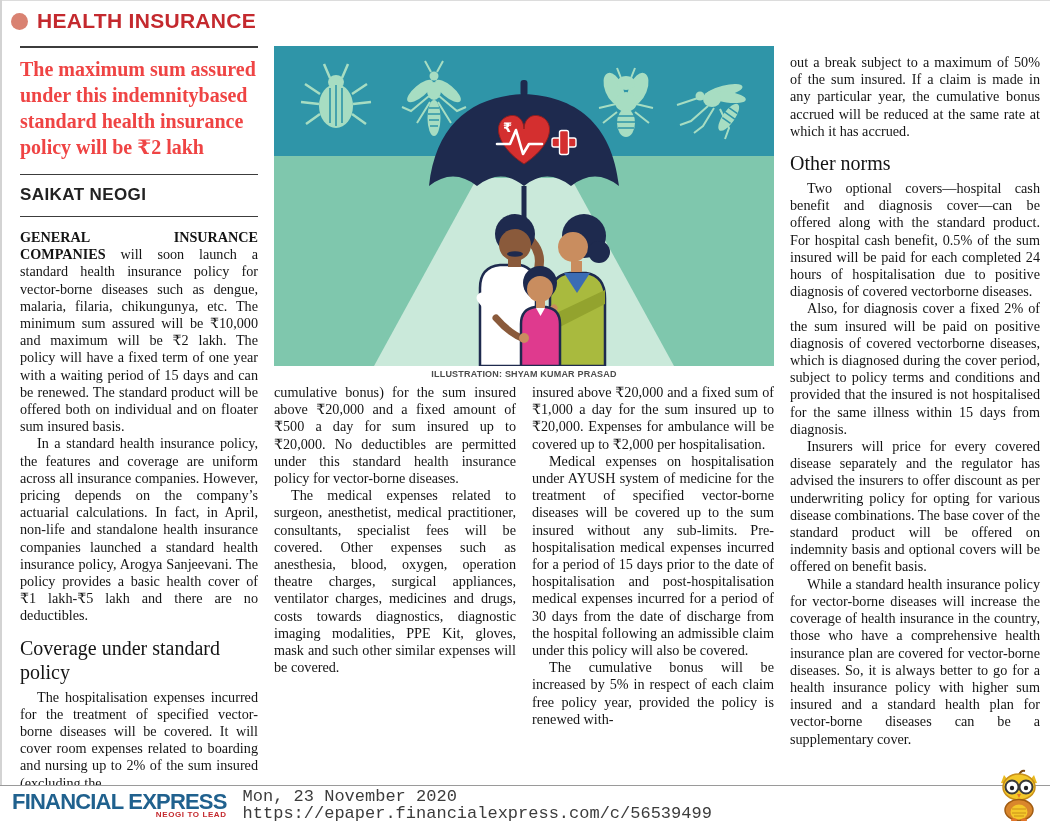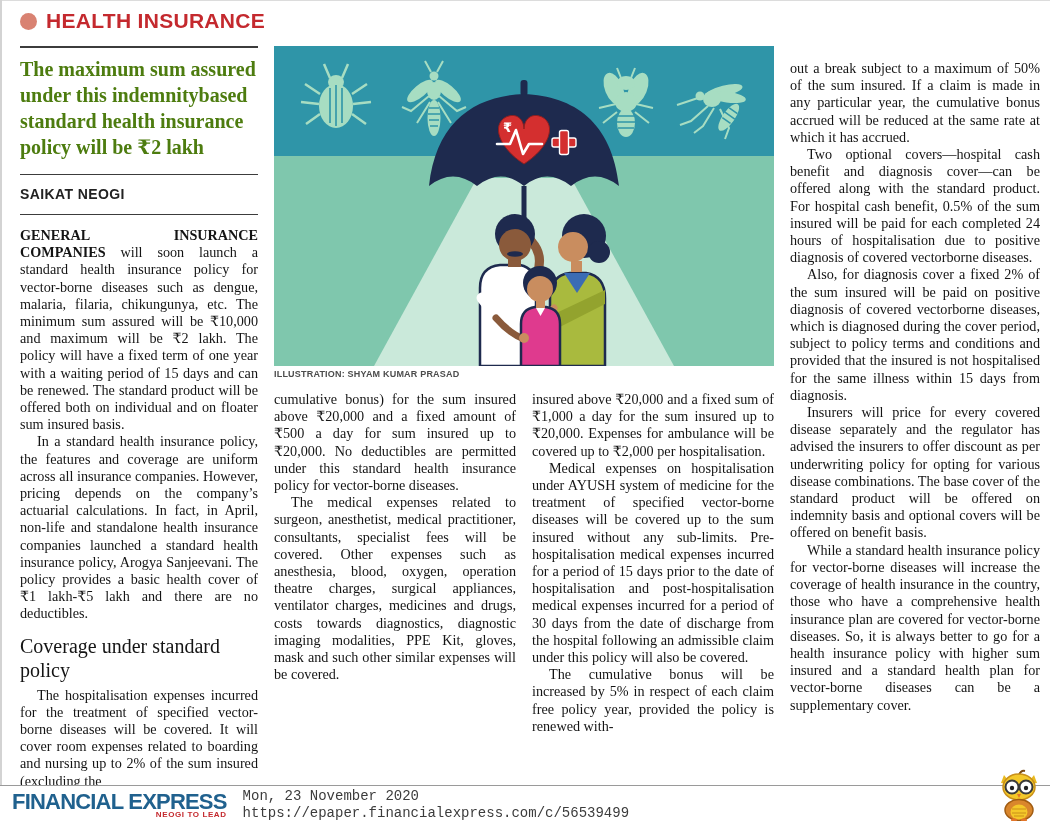--- a/index.html
+++ b/index.html
@@ -4,62 +4,62 @@
 <style>
   * { box-sizing: border-box; }
   html,body { margin:0; padding:0; background:#fff; }
   .page {
     position:relative; width:1050px; height:823px; background:#ffffff;
     overflow:hidden; font-family:"Liberation Serif","DejaVu Serif",serif; color:#111;
   }
   .edge-top { position:absolute; top:0; left:0; width:100%; height:1px; background:#dcdcdc; }
   .edge-left { position:absolute; top:0; left:0; width:2px; height:786px; background:#d3d3d3; }
 
-  .header { padding:9px 10px 0 20px; }
+  .header { padding:9px 10px 0 11px; }
   .kicker { display:flex; align-items:center; gap:9px; }
   .kicker-dot { width:17px; height:17px; border-radius:50%; background:#d98272; flex:0 0 auto; }
   .kicker-text { font-family:"Liberation Sans",sans-serif; font-weight:bold; font-size:21px;
     color:#c4292e; letter-spacing:0.3px; }
   .headline { margin:5px 0 0 0; font-family:"Liberation Sans",sans-serif; font-weight:bold;
     font-size:50px; line-height:1.04; letter-spacing:-1px; color:#2a2627; white-space:nowrap; }
 
   .article { display:flex; gap:16px; padding:13px 10px 0 20px; }
   .col1 { width:238px; flex:0 0 auto; }
   .mid  { width:500px; flex:0 0 auto; }
   .col4 { width:250px; flex:0 0 auto; }
 
   .standfirst { border-top:2px solid #3c3c3c; border-bottom:1px solid #3c3c3c;
-    padding:8px 0 14px; font-size:20px; font-weight:bold; line-height:26px; color:#4d7c0f; }
+    padding:8px 0 14px; font-size:20px; font-weight:bold; line-height:26px; color:#ef4444; }
   .byline-box { border-bottom:1px solid #3c3c3c; padding:10px 0 11px; }
-  .byline { font-family:"Liberation Sans",sans-serif; font-weight:bold; font-size:14px;
+  .byline { font-family:"Liberation Sans",sans-serif; font-weight:bold; font-size:17px;
     letter-spacing:0.4px; color:#222; }
 
   .bodytext { margin-top:12px; }
   .bodytext p { margin:0; text-align:justify; font-size:14.2px; line-height:17.2px; color:#141414; }
   .bodytext p.indent { text-indent:17px; }
   .lead-bold { font-weight:bold; }
   .subhead { font-size:20px; line-height:24px; margin:11px 0 5px; color:#141414; font-weight:normal; }
 
   .illo-wrap { width:500px; }
   .illo { display:block; width:500px; height:320px; }
   .credit { font-family:"Liberation Sans",sans-serif; font-size:9px; font-weight:bold;
-    color:#4c4c4c; text-align:left; margin:3px 0 12px; letter-spacing:0.2px; }
+    color:#4c4c4c; text-align:center; margin:3px 0 5px; letter-spacing:0.2px; }
   .midcols { display:flex; gap:16px; }
   .midcols .subcol { width:242px; flex:0 0 auto; }
   .midcols .bodytext { margin-top:0; }
-  .col4 .bodytext { margin-top:14px; }
+  .col4 .bodytext { margin-top:8px; }
 
   .footer { position:absolute; left:0; right:0; bottom:0; height:38px; background:#fff;
     border-top:1px solid #9a9a9a; display:flex; align-items:center; padding-left:12px; gap:16px; }
   .fe-logo { display:flex; flex-direction:column; align-items:flex-end; }
   .fe-name { font-family:"Liberation Sans",sans-serif; font-weight:bold; font-size:22px;
     color:#20618e; letter-spacing:-0.8px; line-height:21px; white-space:nowrap;text-align:center; }
   .fe-tag { font-family:"Liberation Sans",sans-serif; font-weight:bold; font-size:8px;
     color:#c4292e; letter-spacing:0.6px; margin-top:-2px; }
-  .fe-meta { font-family:"Liberation Mono","DejaVu Sans Mono",monospace; font-size:14px;
+  .fe-meta { font-family:"Liberation Mono","DejaVu Sans Mono",monospace; font-size:17px;
     color:#3c3c3c; line-height:17px; }
   .owl { position:absolute; right:8px; bottom:2px; width:46px; height:52px; }
 </style>
 </head>
 <body>
 
 <div class="page">
   <div class="edge-top"></div>
   <div class="edge-left"></div>
 
@@ -208,20 +208,21 @@
             <p class="indent">Medical expenses on hospitalisation under AYUSH system of medicine for the treatment of specified vector-borne diseases will be covered up to the sum insured without any sub-limits. Pre-hospitalisation medical expenses incurred for a period of 15 days prior to the date of hospitalisation and post-hospitalisation medical expenses incurred for a period of 30 days from the date of discharge from the hospital following an admissible claim under this policy will also be covered.</p>
             <p class="indent">The cumulative bonus will be increased by 5% in respect of each claim free policy year, provided the policy is renewed with-</p>
           </div>
         </div>
       </div>
     </div>
 
     <div class="col4">
       <div class="bodytext">
         <p>out a break subject to a maximum of 50% of the sum insured. If a claim is made in any particular year, the cumulative bonus accrued will be reduced at the same rate at which it has accrued.</p>
+        <div class="subhead">Other norms</div>
         <p class="indent">Two optional covers—hospital cash benefit and diagnosis cover—can be offered along with the standard product. For hospital cash benefit, 0.5% of the sum insured will be paid for each completed 24 hours of hospitalisation due to positive diagnosis of covered vectorborne diseases.</p>
         <p class="indent">Also, for diagnosis cover a fixed 2% of the sum insured will be paid on positive diagnosis of covered vectorborne diseases, which is diagnosed during the cover period, subject to policy terms and conditions and provided that the insured is not hospitalised for the same illness within 15 days from diagnosis.</p>
         <p class="indent">Insurers will price for every covered disease separately and the regulator has advised the insurers to offer discount as per underwriting policy for opting for various disease combinations. The base cover of the standard product will be offered on indemnity basis and optional covers will be offered on benefit basis.</p>
         <p class="indent">While a standard health insurance policy for vector-borne diseases will increase the coverage of health insurance in the country, those who have a comprehensive health insurance plan are covered for vector-borne diseases. So, it is always better to go for a health insurance policy with higher sum insured and a standard health plan for vector-borne diseases can be a supplementary cover.</p>
       </div>
     </div>
   </div>
 
   <div class="footer">
     <div class="fe-logo">

